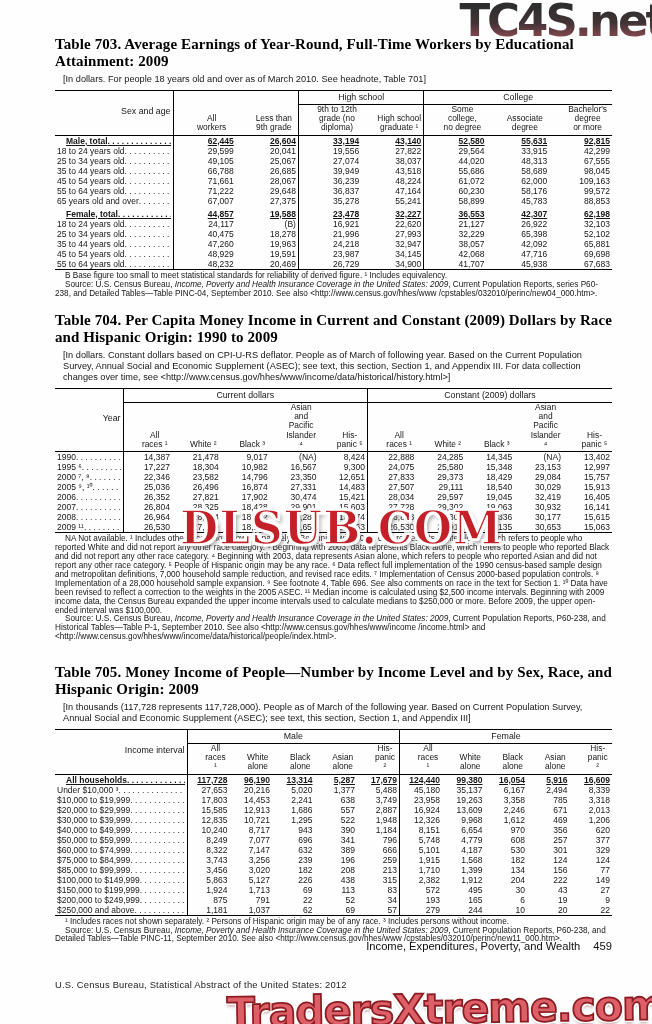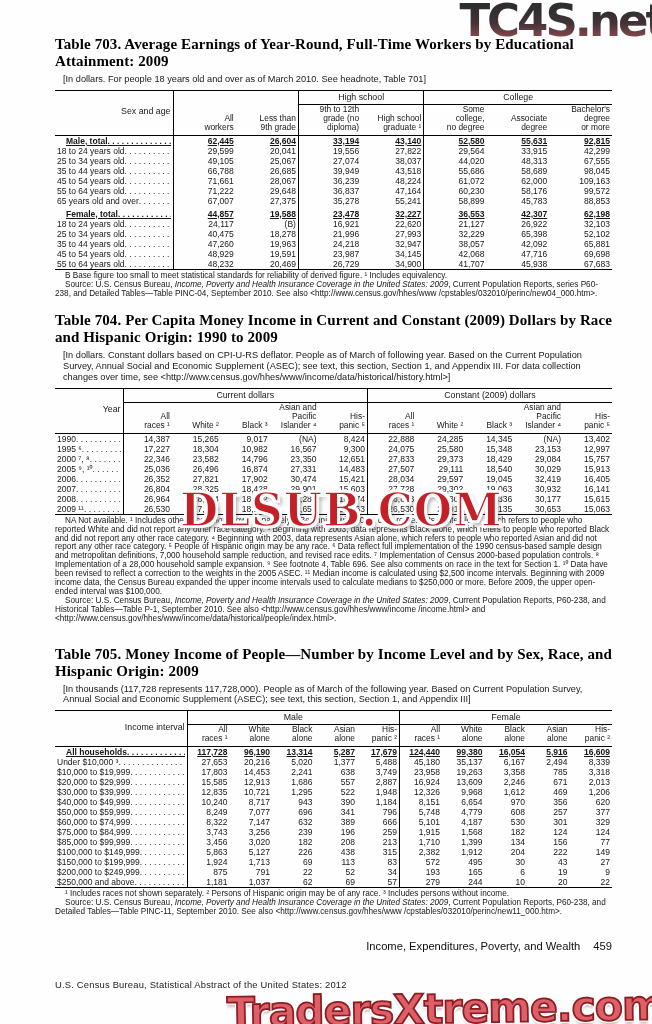--- a/index.html
+++ b/index.html
@@ -17,21 +17,21 @@
   .headnote { font-size:9.2px; line-height:10.8px; margin:0 0 5px 0;padding-left:8px; }
 
   table.t { width:100%; border-collapse:collapse; table-layout:fixed;
     border-top:1.5px solid #000; border-bottom:1.5px solid #000; margin-bottom:2px; }
   .t th, .t td { padding:0 2px; font-weight:normal; }
   .t thead th { font-size:8.4px; line-height:9.3px; vertical-align:bottom; padding-bottom:2px; }
   .t thead th.stubh { vertical-align:middle; text-align:right; font-size:8.8px; }
   .t thead th.grp { text-align:center; border-bottom:1px solid #000; font-size:8.8px;
     line-height:11px; vertical-align:middle; padding:1px 0 1px 0; }
   .t thead th.nogrp { border-bottom:none; }
-  .t thead tr.cols th { border-bottom:1px solid #000; text-align:right; white-space:pre-line; }
+  .t thead tr.cols th { border-bottom:1px solid #000; white-space:pre-line;padding-left:16px; }
   .t thead th.stubh { border-bottom:1px solid #000; }
   .stubcol { border-right:1px solid #000; }
   .vr { border-left:1px solid #000; }
   .t td { font-size:8.5px; line-height:10px; }
   .t td.num { text-align:right; }
   .t td.stub { overflow:hidden; }
   .stubflex { display:flex; overflow:hidden; }
   .stubflex .leader { flex:1; white-space:nowrap; overflow:hidden; color:#161616; }
   tr.bold td { font-weight:bold;text-decoration:underline; }
   tr.gap td { padding-top:3px; }
@@ -381,21 +381,21 @@
           </thead>
           <tbody>
               <tr>
                 <td class="stub stubcol">
                   <div class="stubflex">
                     <span>1990</span>
                     <span class="leader"> . . . . . . . . . . . . . . . . . . . . . . . . . . . . . . . . . . . . . . . . </span>
                   </div>
                 </td>
                 <td class="num">14,387</td>
-                <td class="num">15,265</td>
+                <td class="num">21,478</td>
                 <td class="num">9,017</td>
                 <td class="num">(NA)</td>
                 <td class="num">8,424</td>
                 <td class="num vr">22,888</td>
                 <td class="num">24,285</td>
                 <td class="num">14,345</td>
                 <td class="num">(NA)</td>
                 <td class="num">13,402</td>
               </tr>
               <tr>

